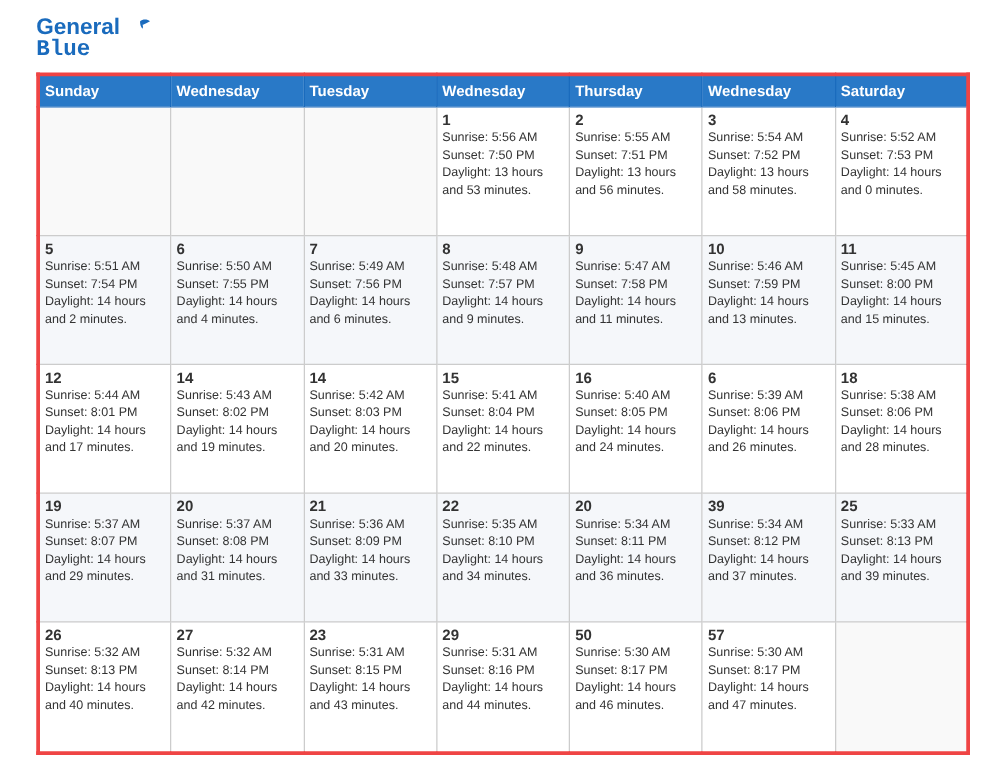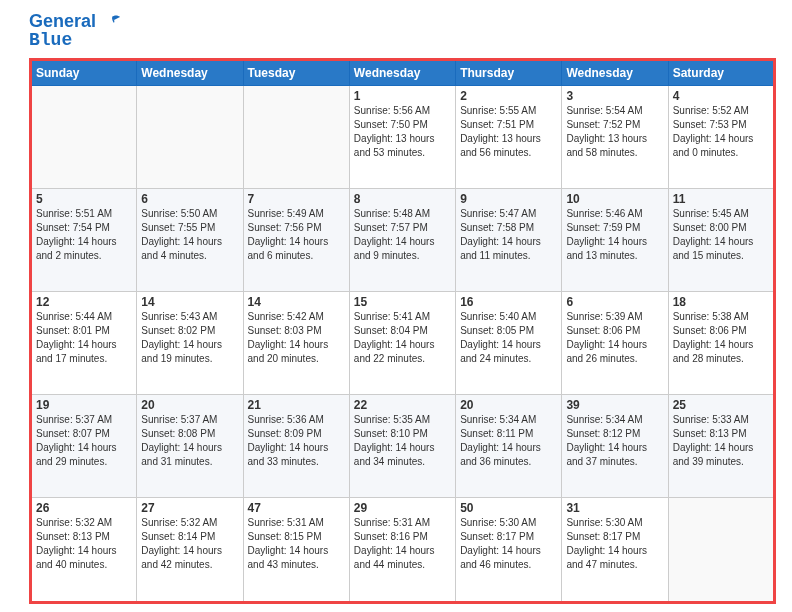--- a/index.html
+++ b/index.html
@@ -231,32 +231,32 @@
         <tr>
           <td>
             <span class="day-num">26</span>
             <div class="day-info">Sunrise: 5:32 AM<br>Sunset: 8:13 PM<br>Daylight: 14 hours<br>and 40 minutes.</div>
           </td>
           <td>
             <span class="day-num">27</span>
             <div class="day-info">Sunrise: 5:32 AM<br>Sunset: 8:14 PM<br>Daylight: 14 hours<br>and 42 minutes.</div>
           </td>
           <td>
-            <span class="day-num">47</span>
+            <span class="day-num">23</span>
             <div class="day-info">Sunrise: 5:31 AM<br>Sunset: 8:15 PM<br>Daylight: 14 hours<br>and 43 minutes.</div>
           </td>
           <td>
             <span class="day-num">29</span>
             <div class="day-info">Sunrise: 5:31 AM<br>Sunset: 8:16 PM<br>Daylight: 14 hours<br>and 44 minutes.</div>
           </td>
           <td>
             <span class="day-num">50</span>
             <div class="day-info">Sunrise: 5:30 AM<br>Sunset: 8:17 PM<br>Daylight: 14 hours<br>and 46 minutes.</div>
           </td>
           <td>
-            <span class="day-num">31</span>
+            <span class="day-num">57</span>
             <div class="day-info">Sunrise: 5:30 AM<br>Sunset: 8:17 PM<br>Daylight: 14 hours<br>and 47 minutes.</div>
           </td>
           <td class="empty-cell"></td>
         </tr>
       </tbody>
   </table>
 </div>
 
 </body></html>

